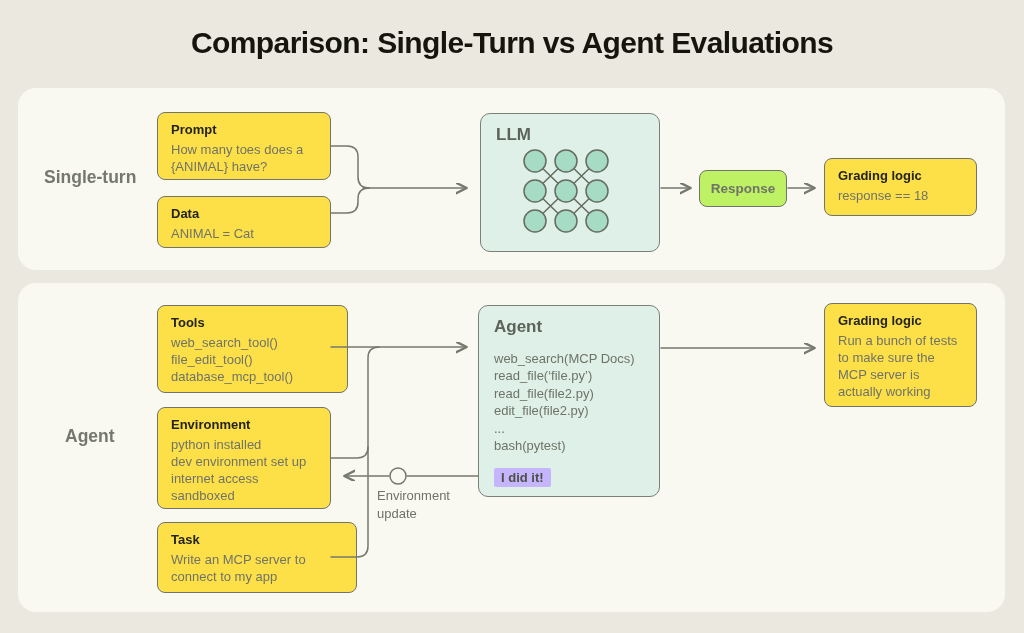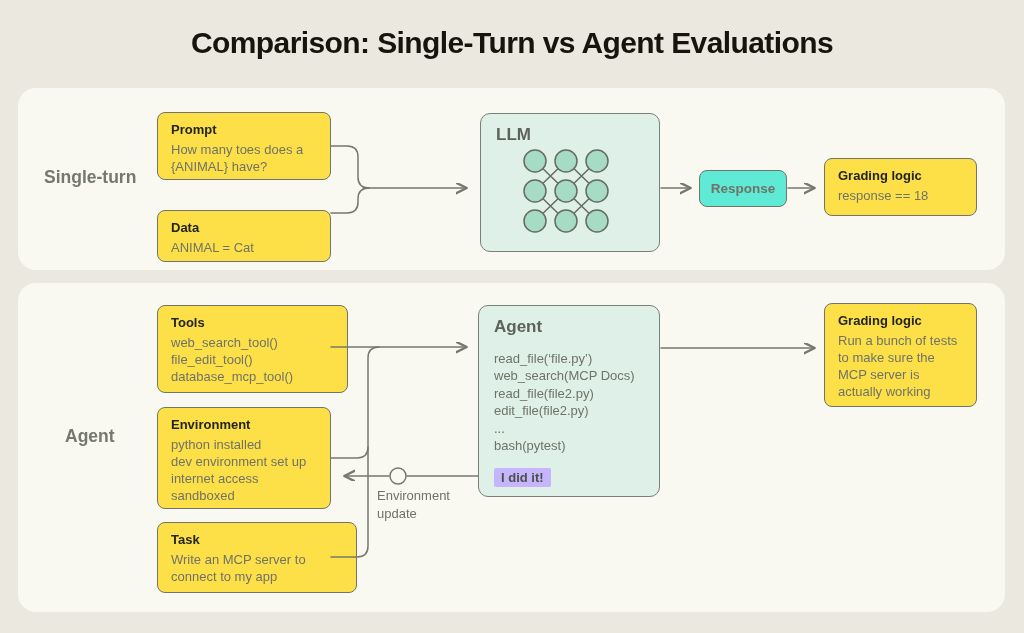--- a/index.html
+++ b/index.html
@@ -32,21 +32,21 @@
     box-sizing:border-box;padding:11px 15px;
   }
   .mint .mt{font-size:17px;font-weight:600;color:#5d635a;}
   .mint .b{font-size:13px;color:#6f7368;line-height:1.34;}
   .agent-lines{margin-top:13px;}
   .status-chip{
     display:inline-block;margin-top:14px;background:#c4b5fd;color:#4c5046;
     font-size:13px;font-weight:600;padding:2px 7px;border-radius:2px;
   }
   .response-box{
-    position:absolute;background:#5eead4;border:1.5px solid #70746a;border-radius:8px;
+    position:absolute;background:#bef264;border:1.5px solid #70746a;border-radius:8px;
     box-sizing:border-box;display:flex;align-items:center;justify-content:center;
     font-size:13.5px;font-weight:600;color:#6f7368;
   }
   .env-update{
     position:absolute;font-size:13px;color:#6f7368;line-height:1.4;
   }
   svg.wires{position:absolute;left:0;top:0;pointer-events:none;}
 </style>
 </head>
 <body>
@@ -57,21 +57,21 @@
 <div class="panel two"></div>
 
 <div class="row-label" style="left:44px;top:167px;">Single-turn</div>
 <div class="row-label" style="left:65px;top:426px;">Agent</div>
 
 <div class="box" style="left:157px;top:112px;width:174px;height:68px;">
   <div class="t">Prompt</div>
   <div class="b">How many toes does a {ANIMAL} have?</div>
 </div>
 
-<div class="box" style="left:157px;top:210px;width:174px;height:52px;">
+<div class="box" style="left:157px;top:196px;width:174px;height:52px;">
   <div class="t">Data</div>
   <div class="b">ANIMAL = Cat</div>
 </div>
 
 <div class="mint" style="left:480px;top:113px;width:180px;height:139px;">
   <div class="mt">LLM</div>
 </div>
 
 <div class="response-box" style="left:699px;top:170px;width:88px;height:37px;">
   <span>Response</span>
@@ -98,22 +98,22 @@
 </div>
 
 <div class="box" style="left:157px;top:522px;width:200px;height:71px;">
   <div class="t">Task</div>
   <div class="b">Write an MCP server to connect to my app</div>
 </div>
 
 <div class="mint" style="left:478px;top:305px;width:182px;height:192px;">
   <div class="mt">Agent</div>
   <div class="agent-lines">
+    <div class="b">web_search(MCP Docs)</div>
     <div class="b">read_file(‘file.py’)</div>
-    <div class="b">web_search(MCP Docs)</div>
     <div class="b">read_file(file2.py)</div>
     <div class="b">edit_file(file2.py)</div>
     <div class="b">...</div>
     <div class="b">bash(pytest)</div>
   </div>
   <span class="status-chip">I did it!</span>
 </div>
 
 <div class="box" style="left:824px;top:303px;width:153px;height:104px;">
   <div class="t">Grading logic</div>

